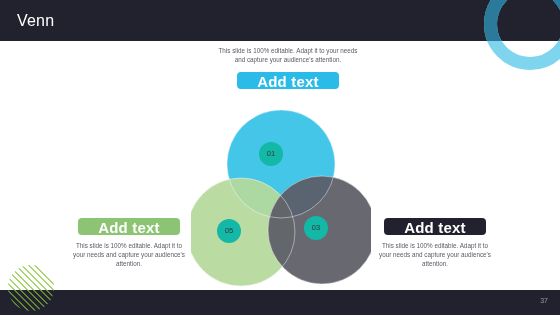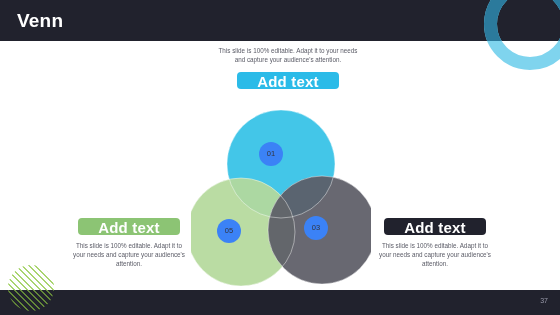--- a/index.html
+++ b/index.html
@@ -21,22 +21,22 @@
     position: absolute;
     left: 0; top: 0;
     width: 560px; height: 41px;
     background: #21222d;
     overflow: hidden;
   }
   .header-title {
     position: absolute;
     left: 17px;
     top: 11px;
-    font-size: 19px;
-    font-weight: 700;
+    font-size: 16px;
+    font-weight: 400;
     color: #ffffff;
     letter-spacing: 0.2px;
     line-height: 20px;
   }
 
   
   .ring-wrap {
     position: absolute;
     right: 0; top: 0;
     width: 90px; height: 72px;
@@ -179,21 +179,21 @@
     width: 180px;
     height: 180px;
   }
   .venn svg { display: block; }
 
   .badge {
     position: absolute;
     width: 24px;
     height: 24px;
     border-radius: 50%;
-    background: #3b82f6;
+    background: #14b8a6;
     color: #33343d;
     font-size: 7.5px;
     line-height: 24px;
     text-align: center;
     font-weight: 400;
   }
   .badge-01 { left: 68px; top: 36px; }
   .badge-02 { left: 26px; top: 113px; }
   .badge-03 { left: 113px; top: 110px; }
 </style>

